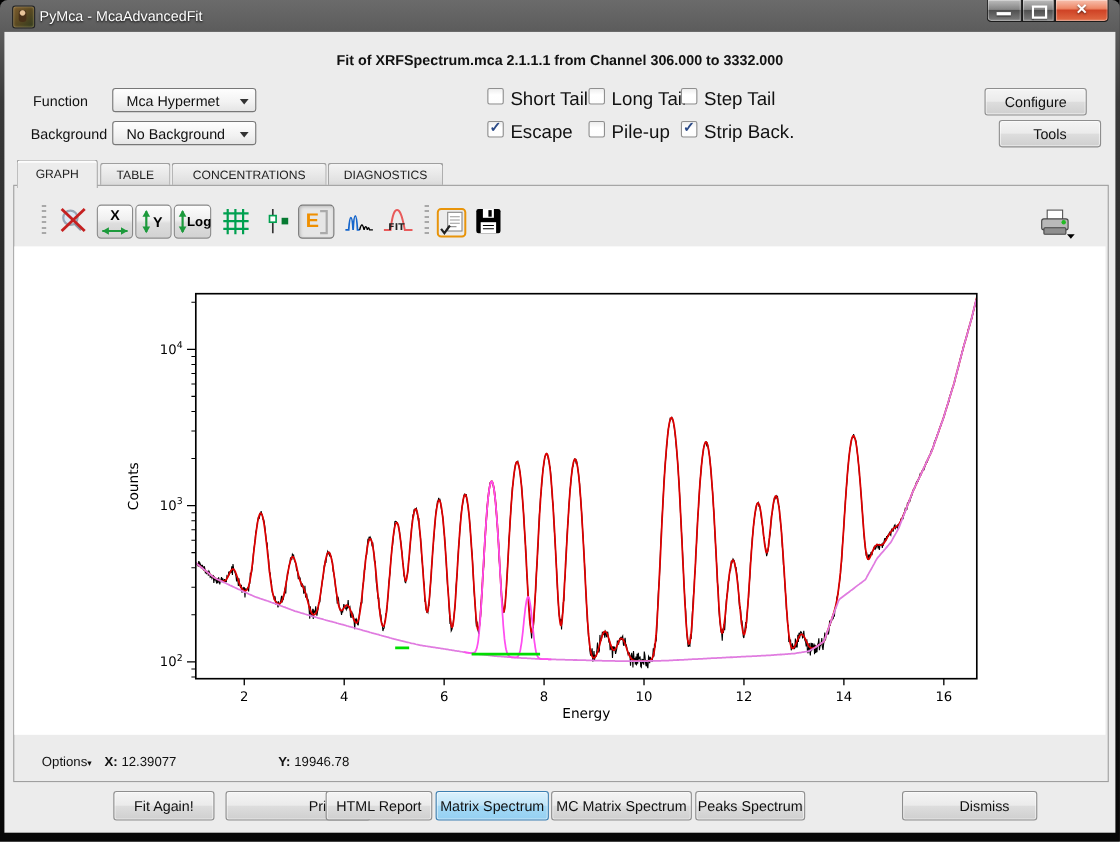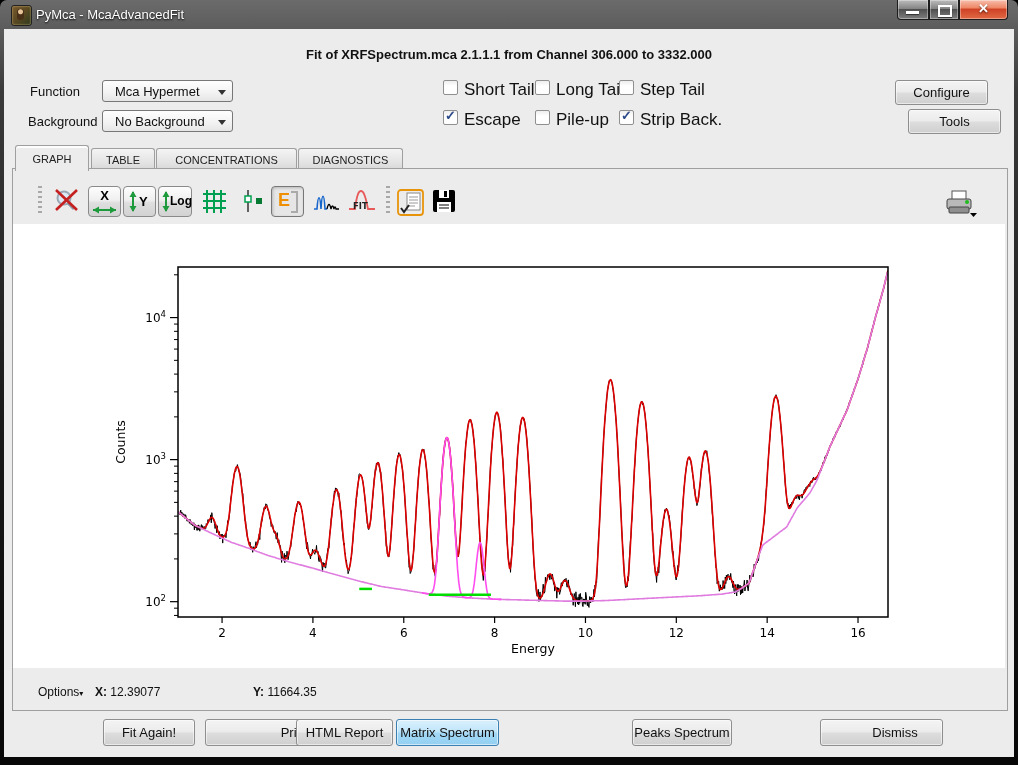--- a/index.html
+++ b/index.html
@@ -297,22 +297,23 @@
         <line x1="346.2476007677543" y1="364.9011324136572" x2="358.96673064619324" y2="364.9011324136572" stroke="#00dd00" stroke-width="2.5"></line>
         <line x1="415.7485604606526" y1="370.68070968197685" x2="477.98144593730007" y2="370.68070968197685" stroke="#00dd00" stroke-width="2.5"></line>
       </g>
       <rect x="165" y="43" width="710" height="350" fill="none" stroke="#000" stroke-width="1.5"></rect>
     </svg>
 
   <div class="status" style="left:38px;top:685px;">
     <span>Options</span><span style="font-size:8px;">▾</span>
   </div>
   <div class="status" style="left:95px;top:685px;"><b>X:</b>&nbsp;<span>12.39077</span></div>
-  <div class="status" style="left:253px;top:685px;"><b>Y:</b>&nbsp;<span>11664.35</span></div>
+  <div class="status" style="left:253px;top:685px;"><b>Y:</b>&nbsp;<span>19946.78</span></div>
 
   <div class="btn foot-btn" style="left:103px;width:90px;">Fit Again!</div>
   <div class="btn foot-btn" style="left:205px;width:84px;padding-left:46px;">Print</div>
   <div class="btn foot-btn" style="left:296px;width:95px;">HTML Report</div>
   <div class="btn foot-btn active" style="left:396px;width:101px;">Matrix Spectrum</div>
+  <div class="btn foot-btn" style="left:501px;width:126px;">MC Matrix Spectrum</div>
   <div class="btn foot-btn" style="left:632px;width:98px;">Peaks Spectrum</div>
   <div class="btn foot-btn" style="left:820px;width:94px;padding-left:27px;">Dismiss</div>
 
 </div>
 
 </body></html>

